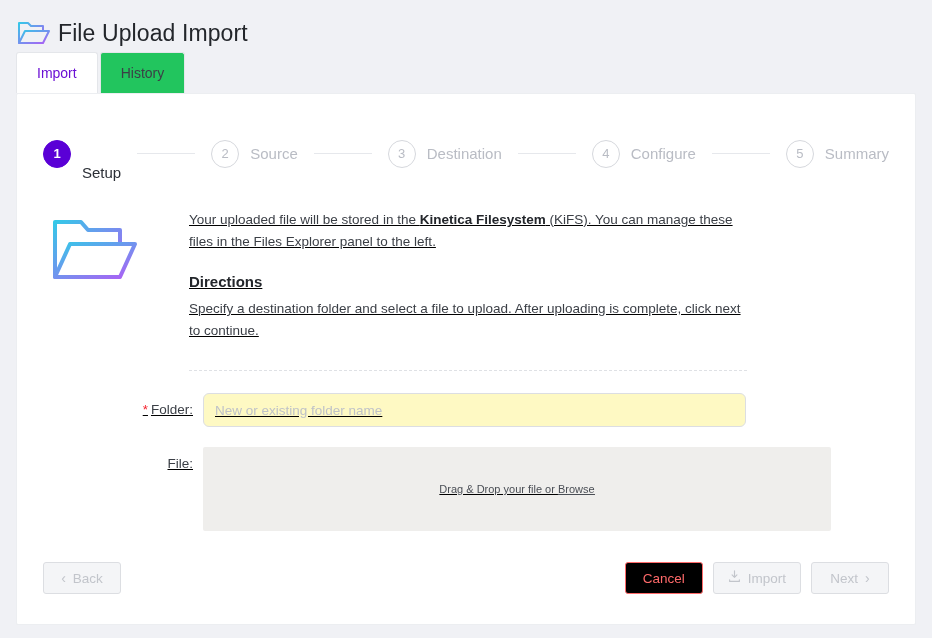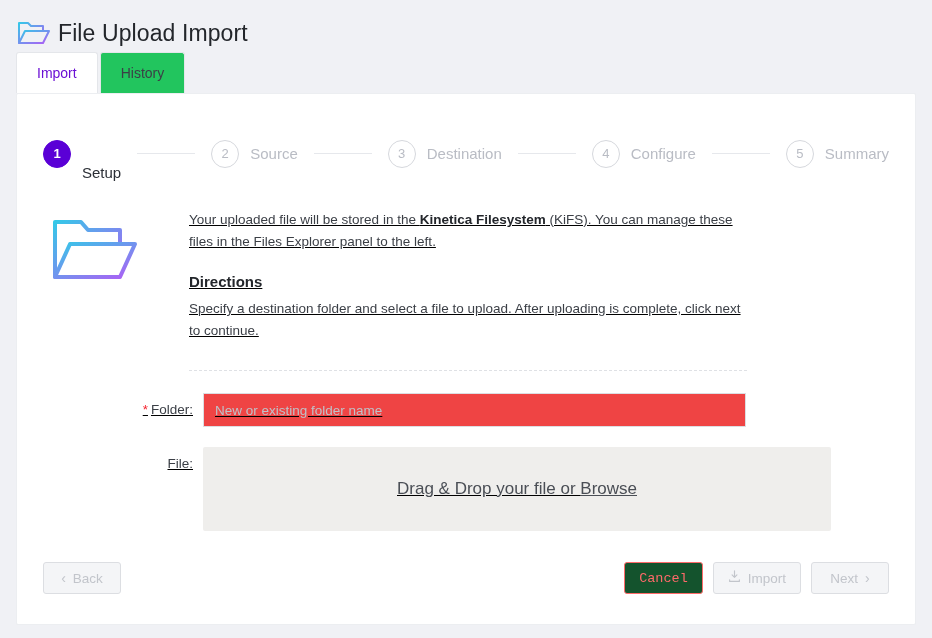--- a/index.html
+++ b/index.html
@@ -150,40 +150,40 @@
     font-size: 13.5px;
     color: #3b3f46;
     line-height: 34px;
     white-space: nowrap;
   }
   .req { color: #f5222d; margin-right: 3px; }
   .text-input {
     width: 543px;
     height: 34px;
     border: 1px solid #dcdee2;
-    border-radius: 0;
+    border-radius: 6px;
     padding: 0 11px;
     font-size: 13.5px;
     color: #23262b;
     font-family: "Liberation Sans", sans-serif;
     outline: none;
-    background: #ef4444;
+    background: #fef9c3;
   }
   .text-input::placeholder { color: #bfc2c8; }
   .dropzone {
     width: 628px;
     height: 84px;
     background: #efeeec;
     border-radius: 2px;
     display: flex;
     align-items: center;
     justify-content: center;
     cursor: pointer;
   }
-  .dropzone-text { font-size: 17px; color: #4a4e55; }
+  .dropzone-text { font-size: 11px; color: #4a4e55; }
   .browse-link { text-decoration: underline; color: #4a4e55; cursor: pointer; }
 
   
   .footer {
     position: absolute;
     left: 0; right: 0;
     bottom: 30px;
     display: flex;
     align-items: center;
     padding: 0 26px;
@@ -199,24 +199,23 @@
     background: #f4f5f7;
     color: #c2c5cb;
     display: inline-flex;
     align-items: center;
     justify-content: center;
     gap: 7px;
     cursor: default;
   }
   .btn.enabled { cursor: pointer; }
   .btn-cancel {
-    background: #14532d;
+    background: #000000;
     border: 1px solid #ff6a6a;
     color: #ff6a6a;
-    font-family: Liberation Mono, monospace;
   }
   .spacer { flex: 1 1 auto; }
   .btn + .btn { margin-left: 10px; }
   .chev { font-size: 14px; line-height: 1; color: #c2c5cb; }
 </style>
 </head>
 <body>
 
 <div class="page-header">
   <span class="header-icon">

